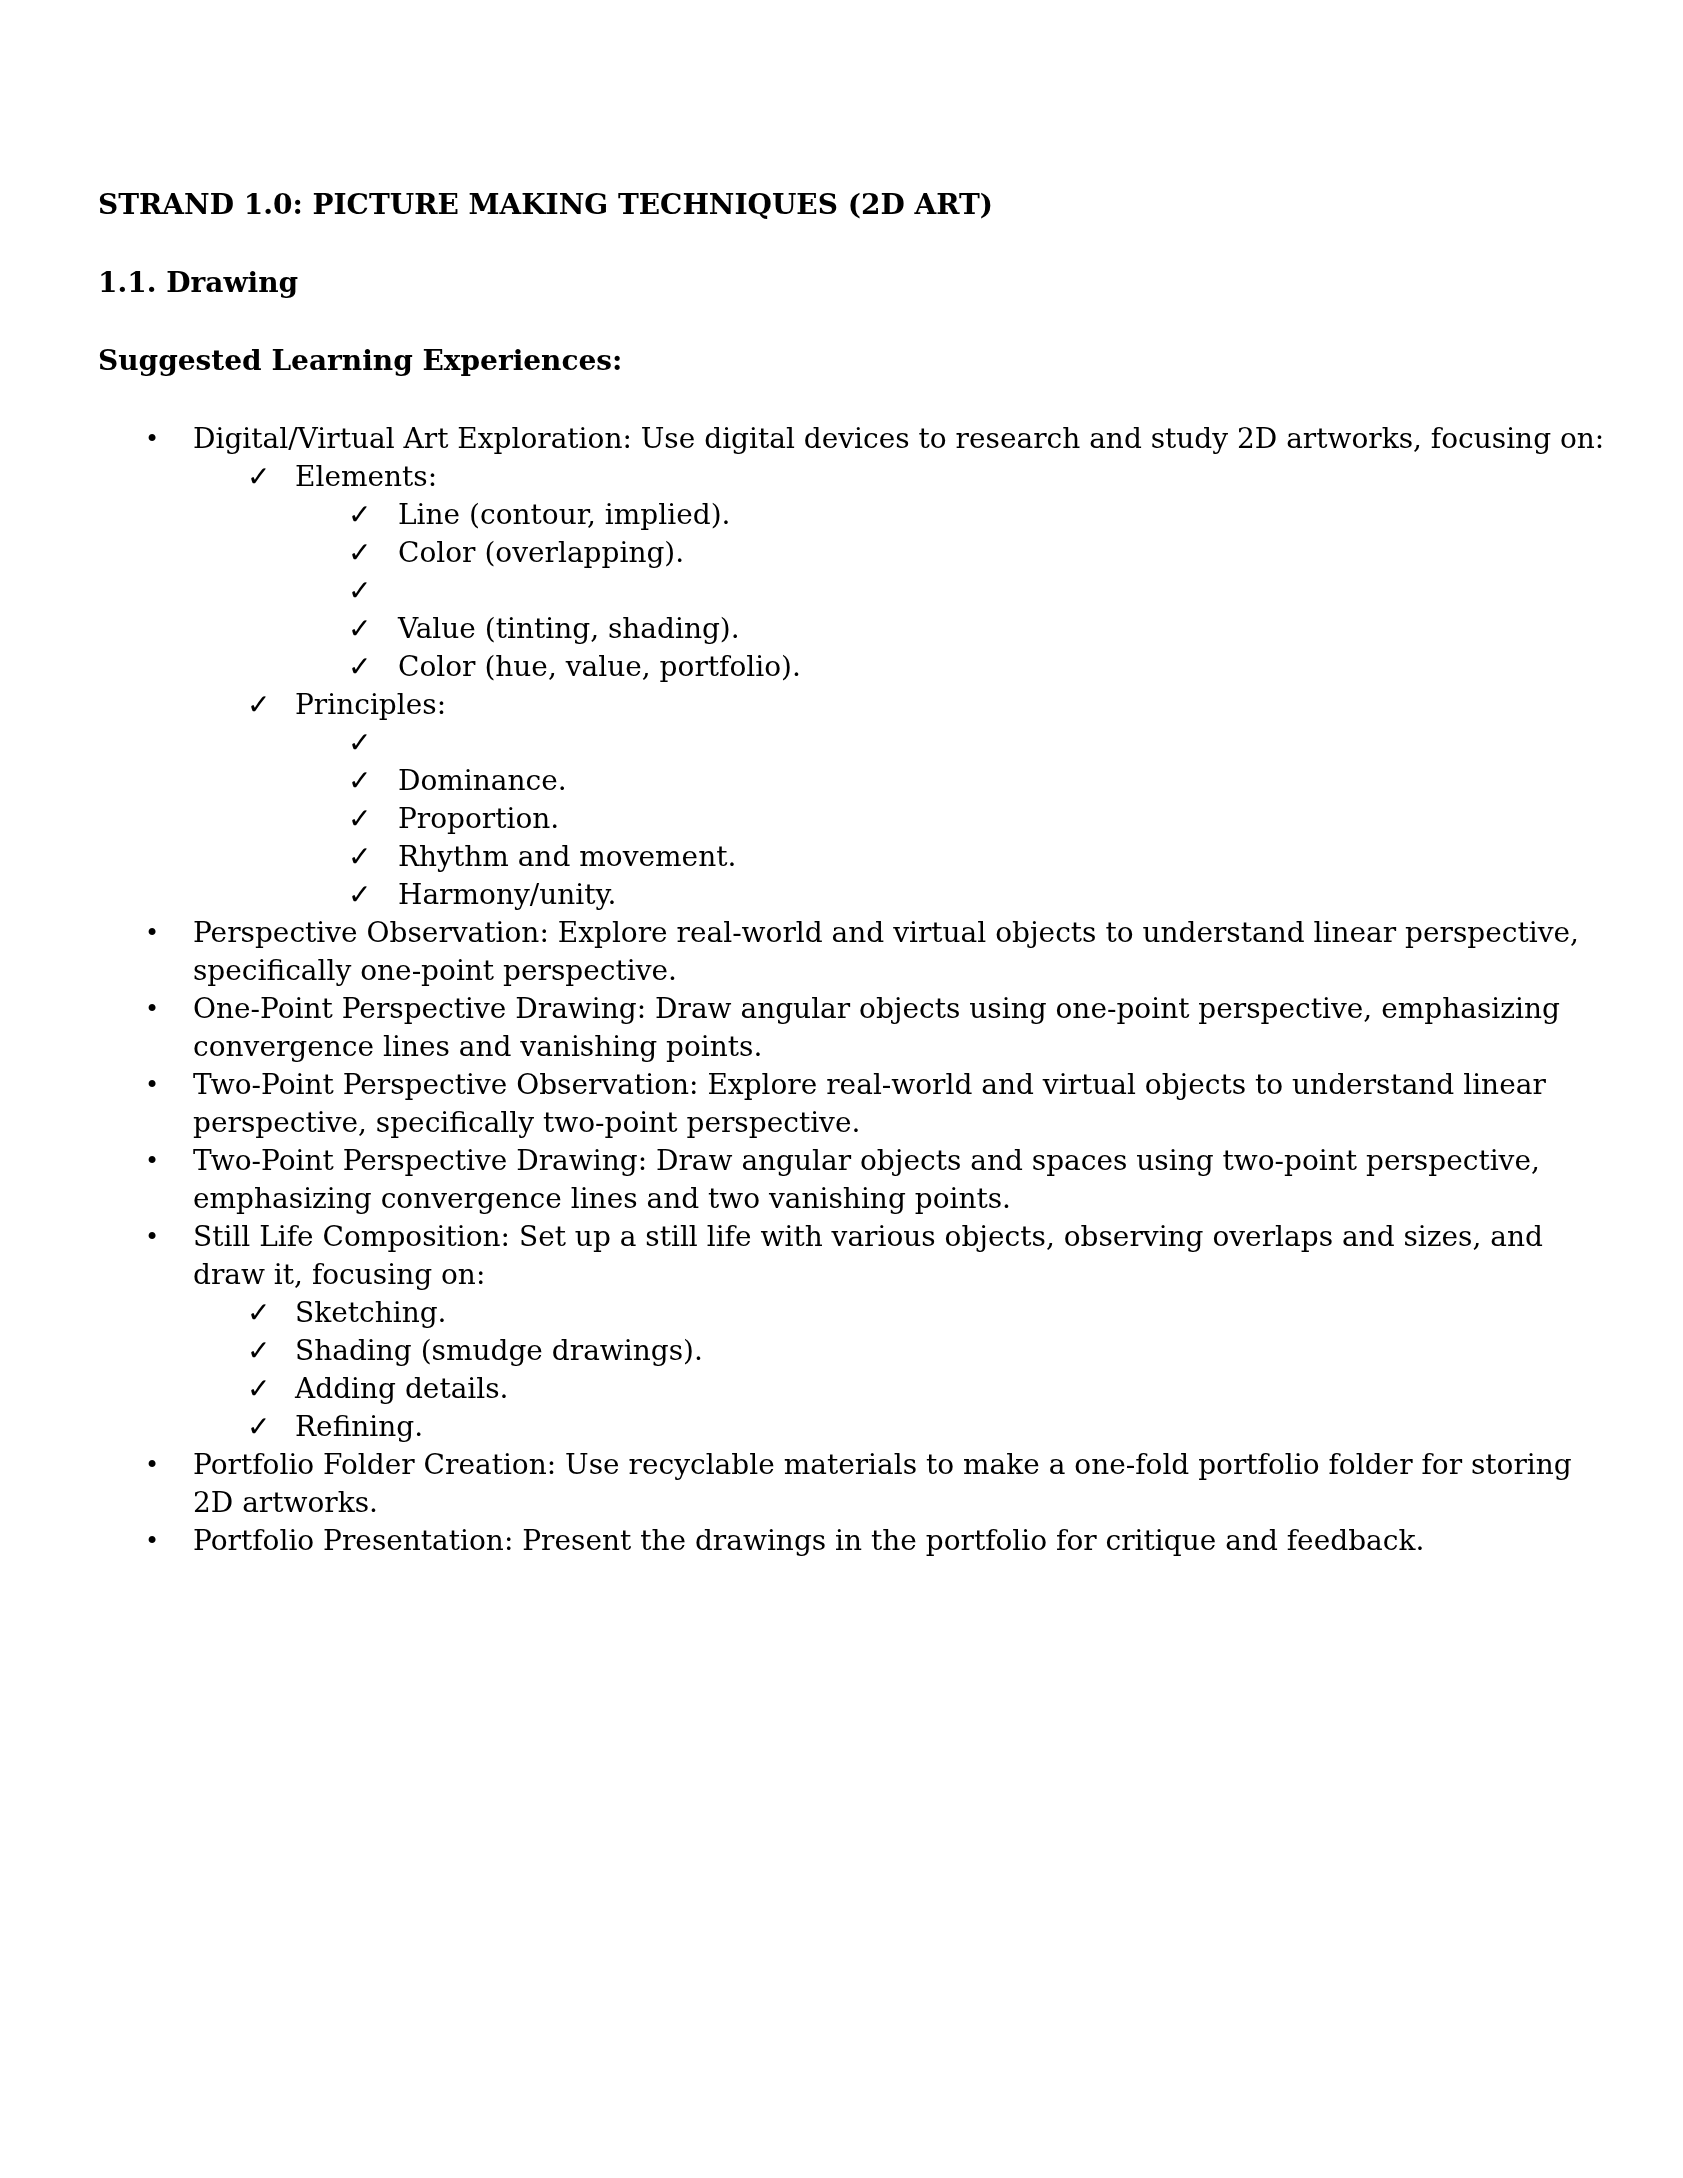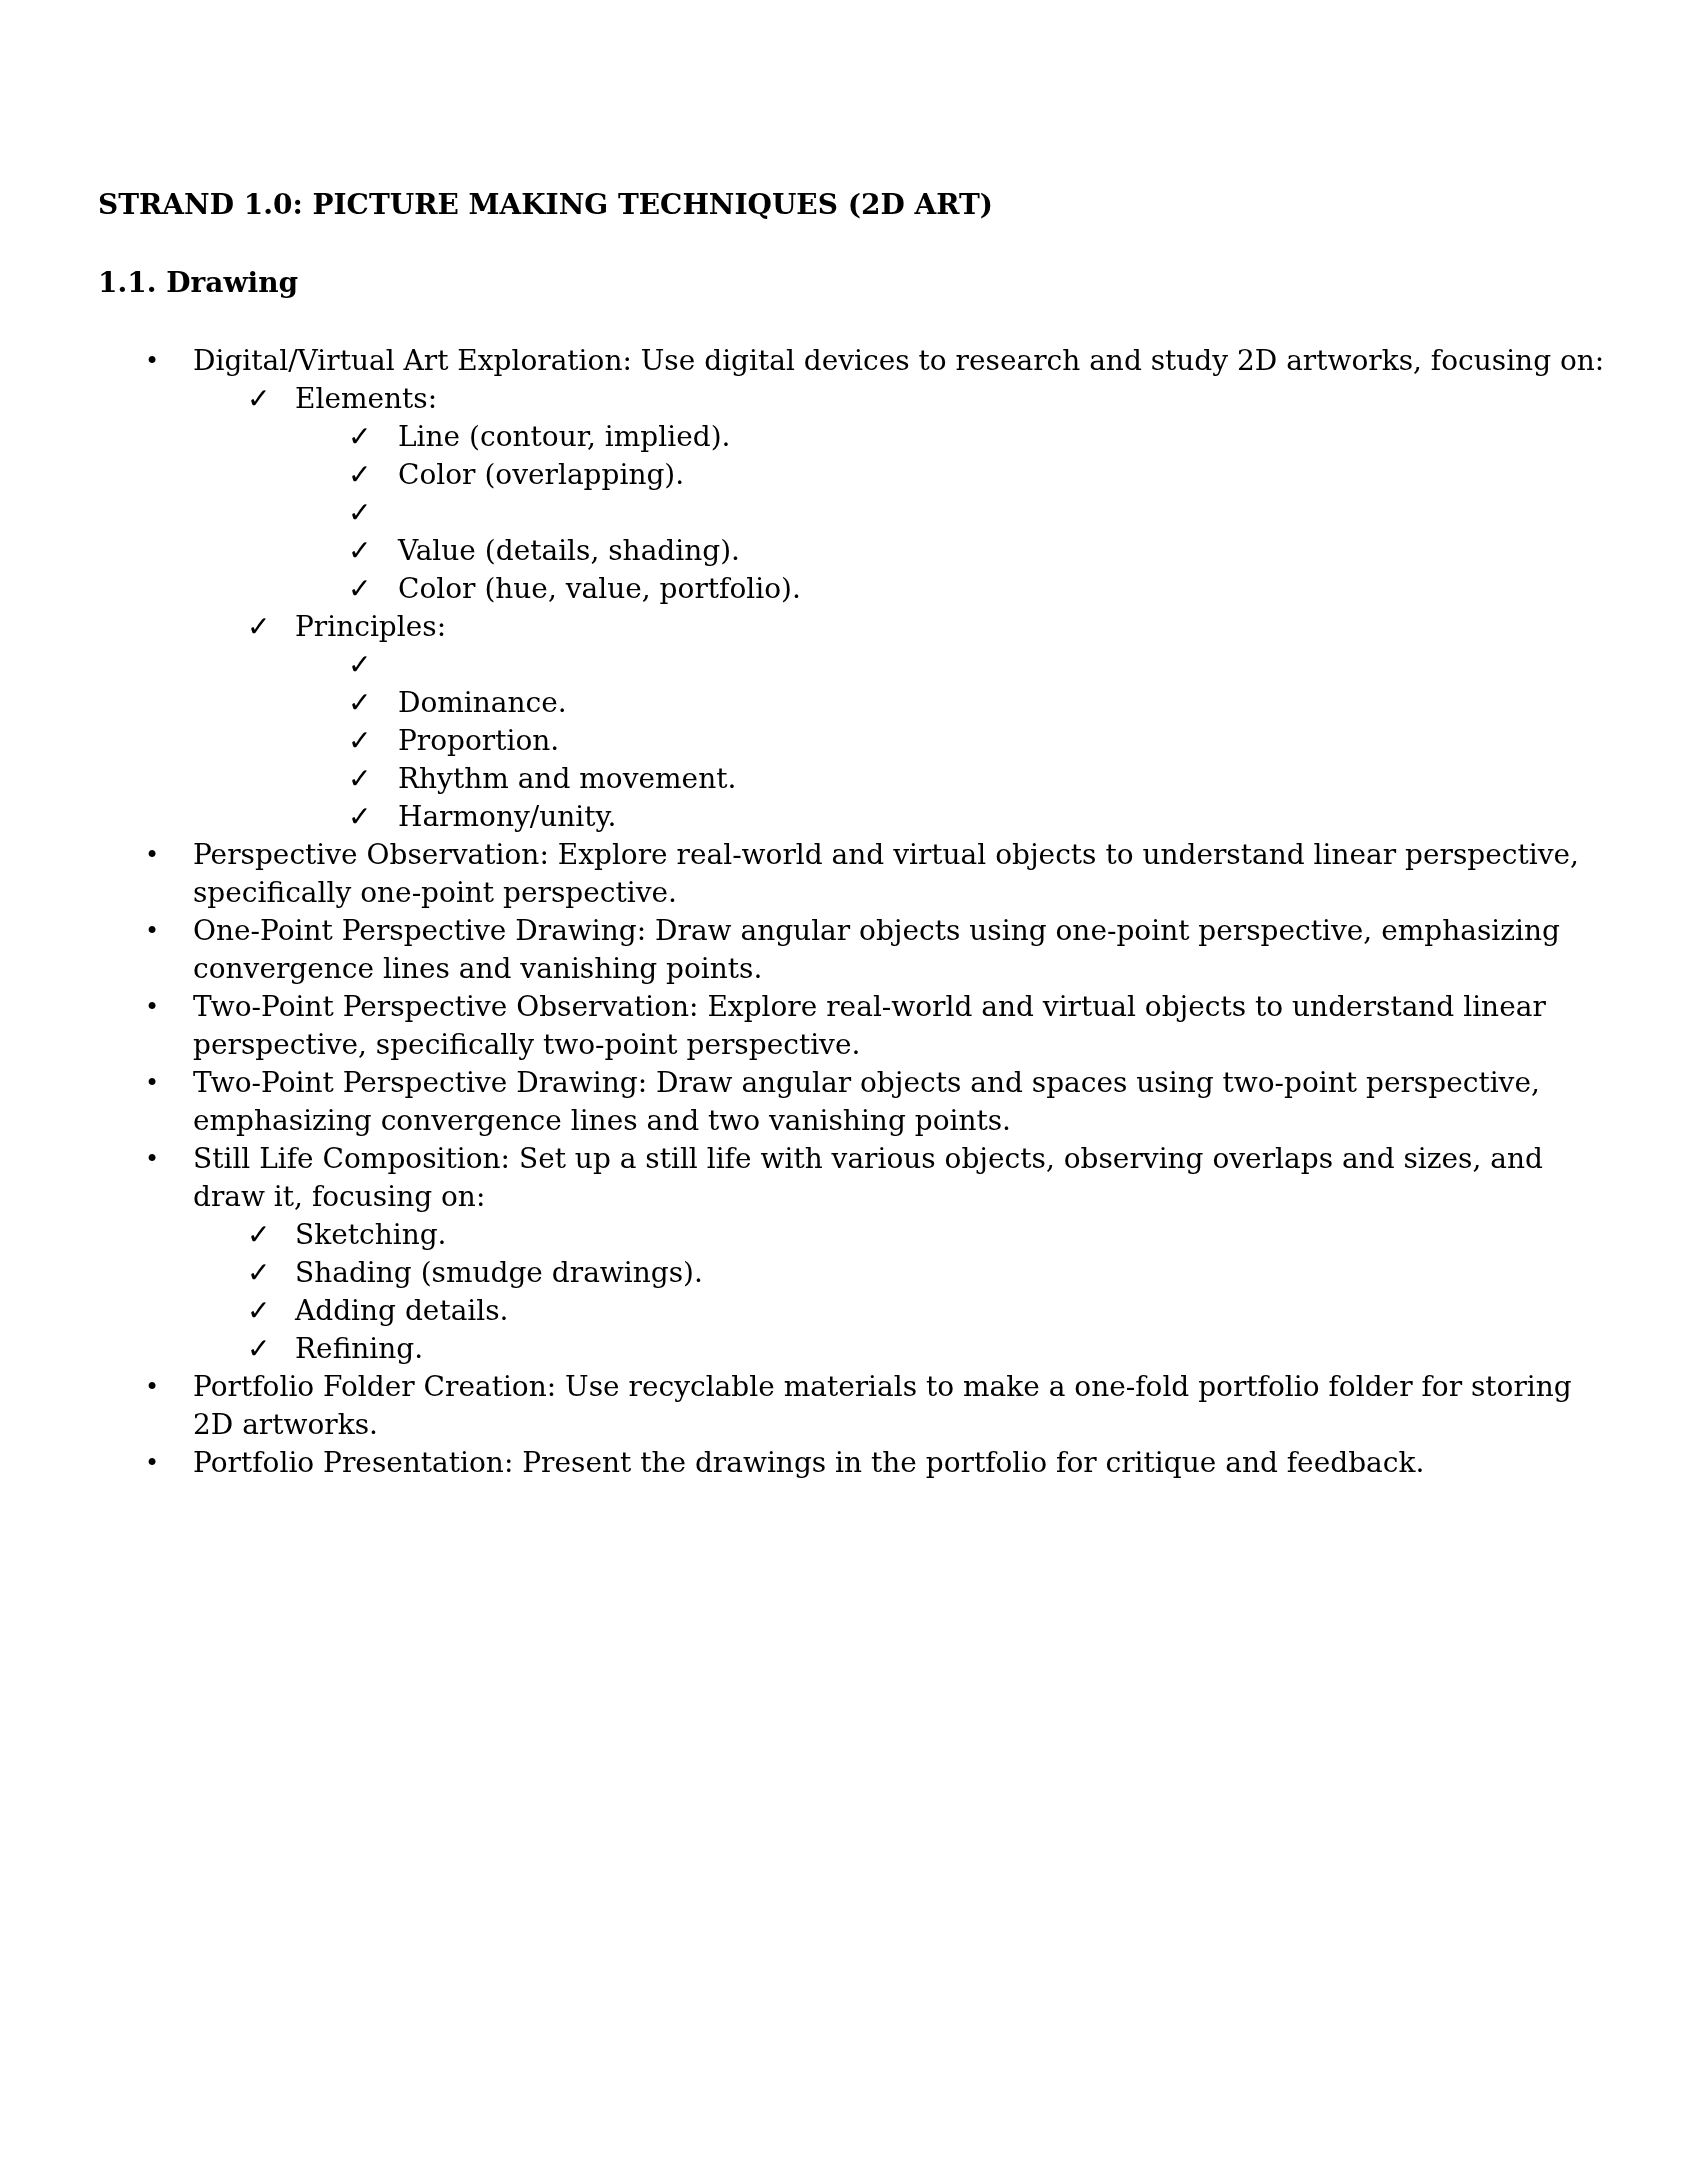--- a/index.html
+++ b/index.html
@@ -45,20 +45,21 @@
 </style>
 </head>
 <body>
 
 <div class="page">
 
   <div class="heading">STRAND 1.0: PICTURE MAKING TECHNIQUES (2D ART)</div>
 
   <div class="heading">1.1. Drawing</div>
 
+  <div class="heading">Suggested Learning Experiences:</div>
 
   <div class="list">
 
     <div class="li l0">
       <span class="marker">•</span>
       <div class="content"><span class="label">Digital/Virtual Art Exploration:</span> <span>Use digital devices to research and study 2D artworks, focusing on:</span></div>
     </div>
 
     <div class="li l1">
       <span class="marker">✓</span>
@@ -70,21 +71,21 @@
     </div>
     <div class="li l2">
       <span class="marker">✓</span>
       <div class="content">Color (overlapping).</div>
     </div>
     <div class="li l2">
       <span class="marker">✓</span>
     </div>
     <div class="li l2">
       <span class="marker">✓</span>
-      <div class="content">Value (details, shading).</div>
+      <div class="content">Value (tinting, shading).</div>
     </div>
     <div class="li l2">
       <span class="marker">✓</span>
       <div class="content">Color (hue, value, portfolio).</div>
     </div>
 
     <div class="li l1">
       <span class="marker">✓</span>
       <div class="content label">Principles:</div>
     </div>

